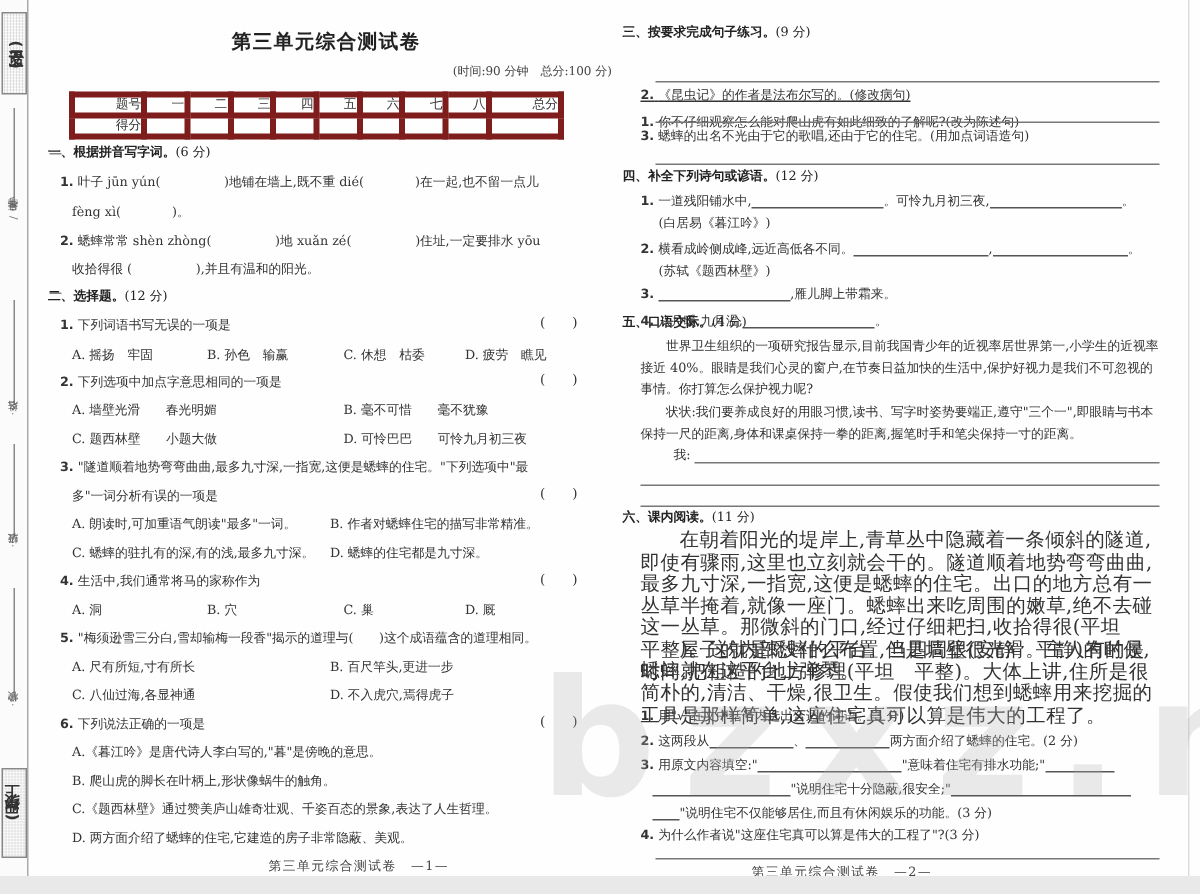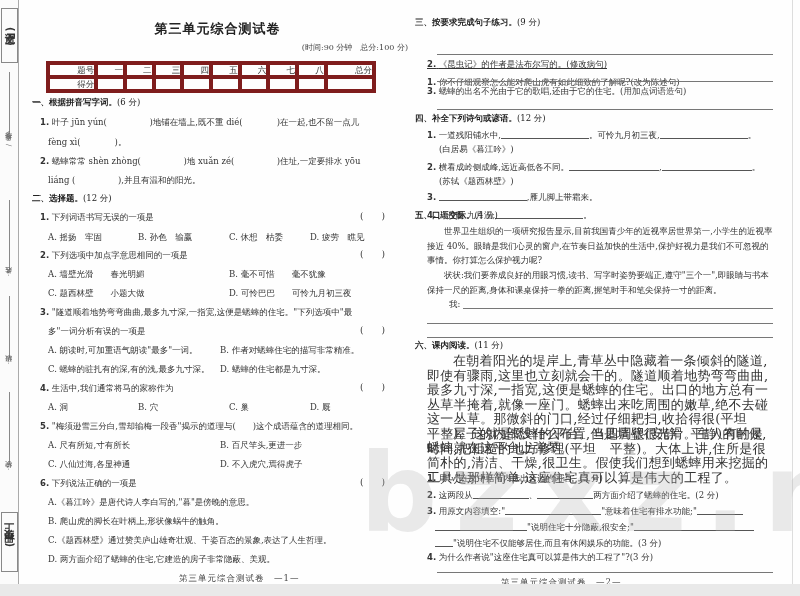--- a/index.html
+++ b/index.html
@@ -106,21 +106,21 @@
     </div>
     <div class="abs q" style="left:0px; top:118px;">
       <b>1.</b>
       <span>叶子 jūn yún(　　　　　)地铺在墙上,既不重 dié(　　　　)在一起,也不留一点儿</span>
     </div>
     <div class="abs q" style="left:8px; top:138px;">fèng xì(　　　　)。</div>
     <div class="abs q" style="left:0px; top:157px;">
       <b>2.</b>
       <span>蟋蟀常常 shèn zhòng(　　　　　)地 xuǎn zé(　　　　　)住址,一定要排水 yōu</span>
     </div>
-    <div class="abs q" style="left:8px; top:176px;">liáng (　　　　　),并且有温和的阳光。</div>
+    <div class="abs q" style="left:8px; top:176px;">收拾得很 (　　　　　),并且有温和的阳光。</div>
 
     <div class="abs sec" style="left:-8px; top:194px;">
       <span>二、选择题。</span><span class="pts">(12 分)</span>
     </div>
 
     <div class="abs q" style="left:0px; top:213px;">
       <b>1.</b>
       <span>下列词语书写无误的一项是</span>
     </div>
     <div class="abs paren" style="left:320px; top:212px;">(　　)</div>

